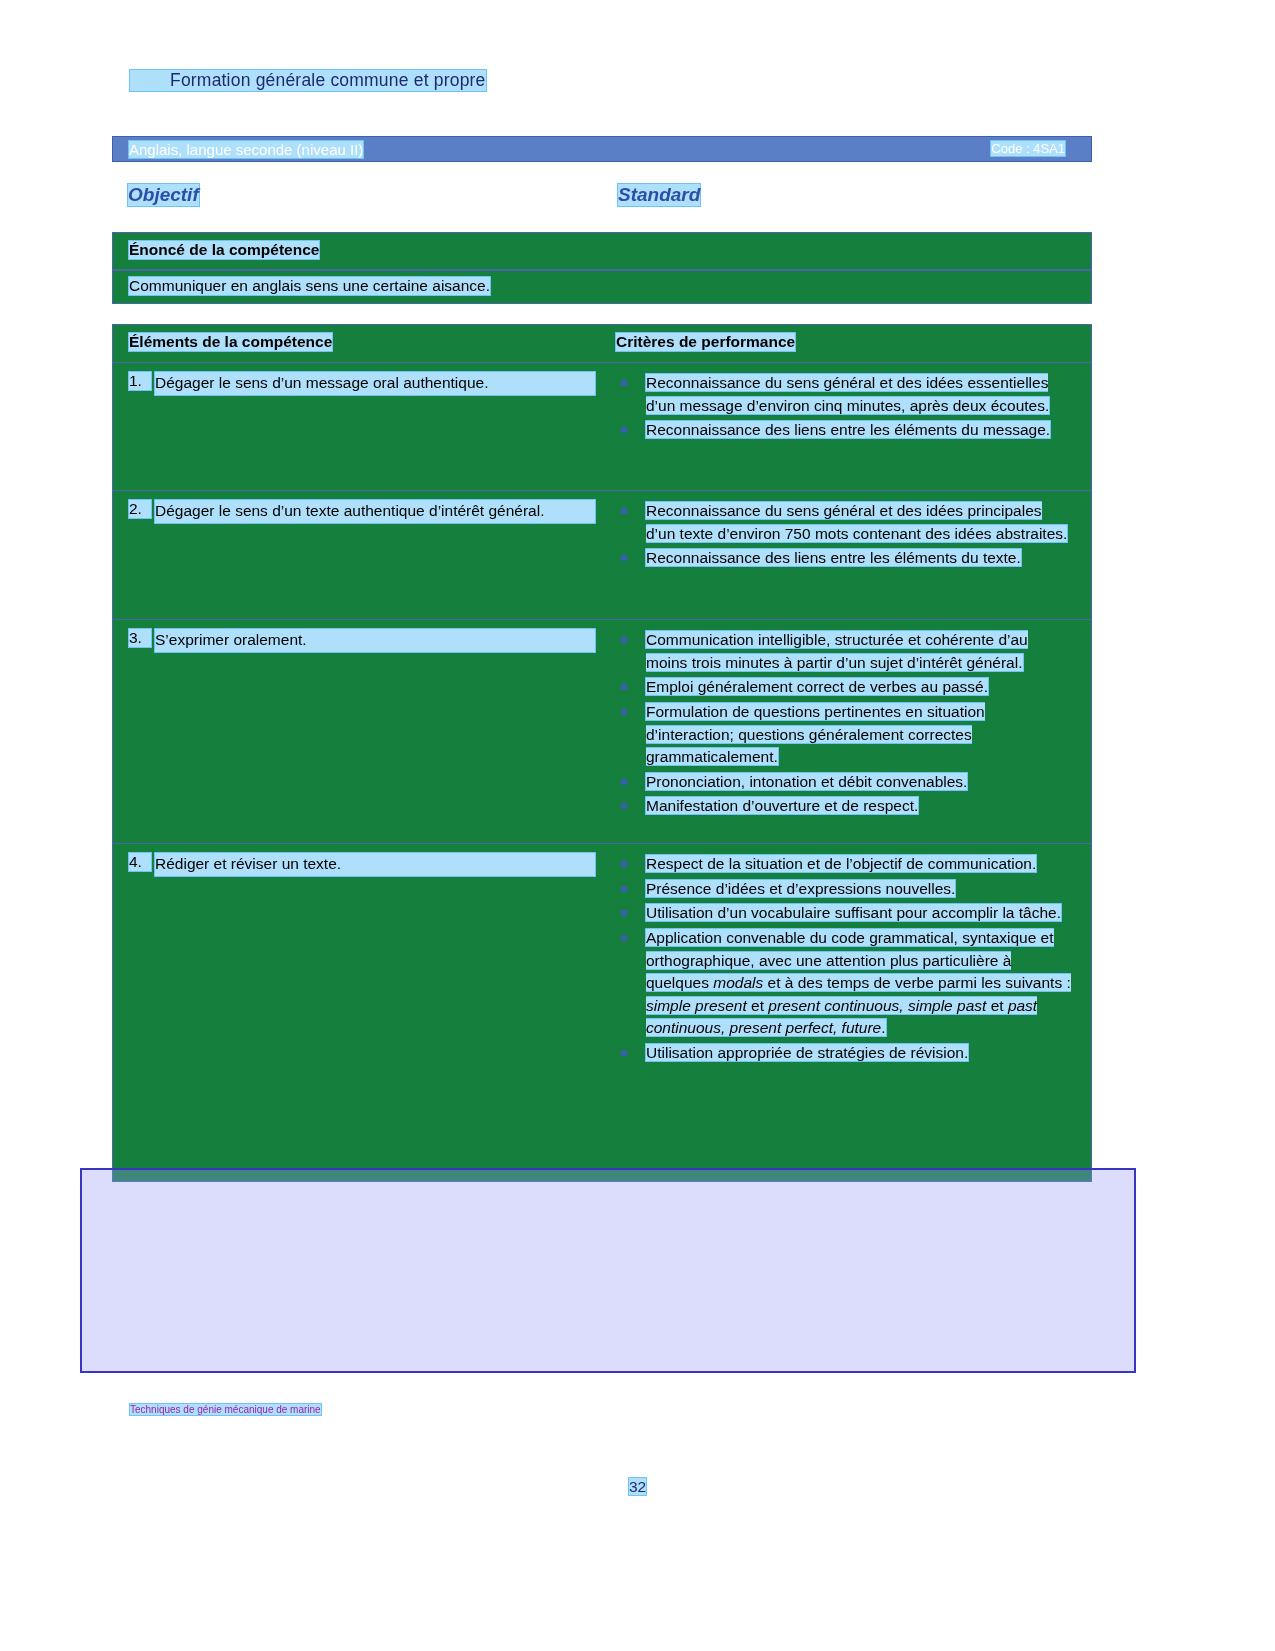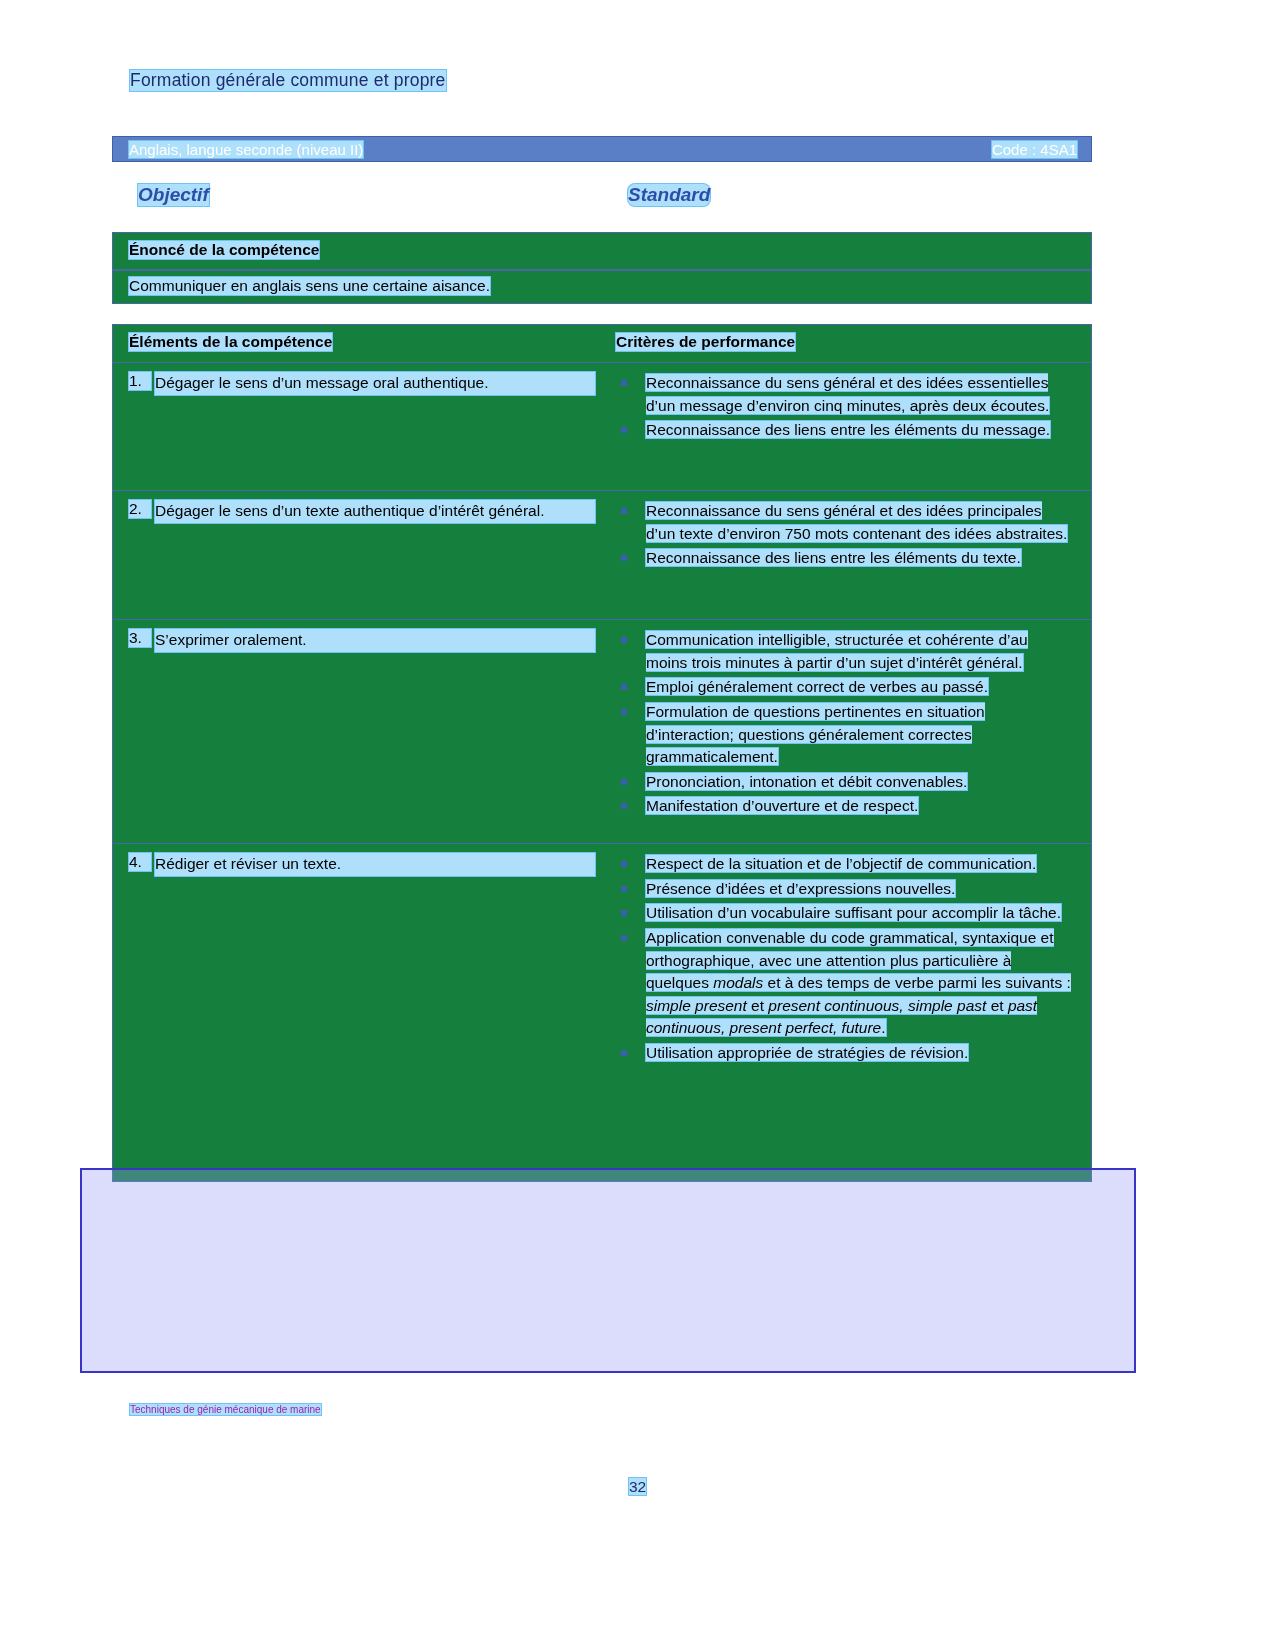--- a/index.html
+++ b/index.html
@@ -29,20 +29,21 @@
     box-shadow: 0 0 0 1px #6fc3f7;
   }
 
   .header-title {
     position: absolute;
     left: 130px;
     top: 70px;
     font-size: 17.5px;
     color: #1f2a6e;
     letter-spacing: .2px;
+    padding-left: 40px;
   }
 
   .code-bar {
     position: absolute;
     left: 112px;
     top: 136px;
     width: 980px;
     height: 26px;
     background: #5b7fc7;
     border: 1px solid #3f5fa8;
@@ -50,30 +51,30 @@
   }
   .code-bar .left {
     position: absolute;
     left: 16px;
     top: 4px;
     font-size: 15px;
     color: #ffffff;
   }
   .code-bar .right {
     position: absolute;
-    right: 14px;
+    right: 26px;
     top: 4px;
-    font-size: 15px;
+    font-size: 13px;
     color: #ffffff;
     margin-left: 24px;
   }
 
   .obj-row {
     position: absolute;
-    left: 138px;
+    left: 128px;
     top: 184px;
     width: 980px;
     height: 26px;
     padding-left: 8px;
   }
   .obj-row .obj {
     position: absolute;
     left: 0;
     top: 0;
     font-size: 19px;
@@ -82,21 +83,20 @@
     color: #2b4fa8;
   }
   .obj-row .std {
     position: absolute;
     left: 490px;
     top: 0;
     font-size: 19px;
     font-weight: bold;
     font-style: italic;
     color: #2b4fa8;
-    border-radius: 7px;
   }
 
   .box {
     position: absolute;
     border: 1.5px solid #4a66a8;
     box-sizing: border-box;
     background: #15803d;
   }
 
   

